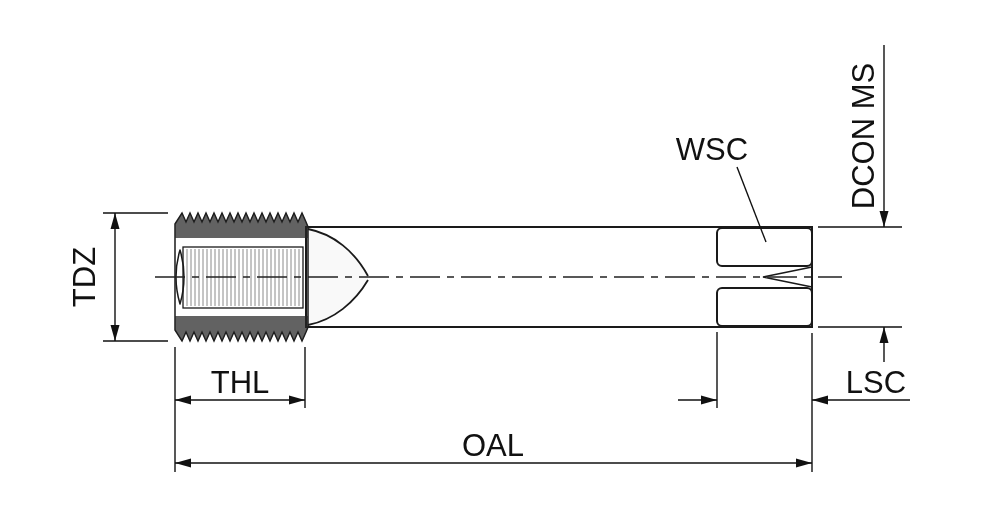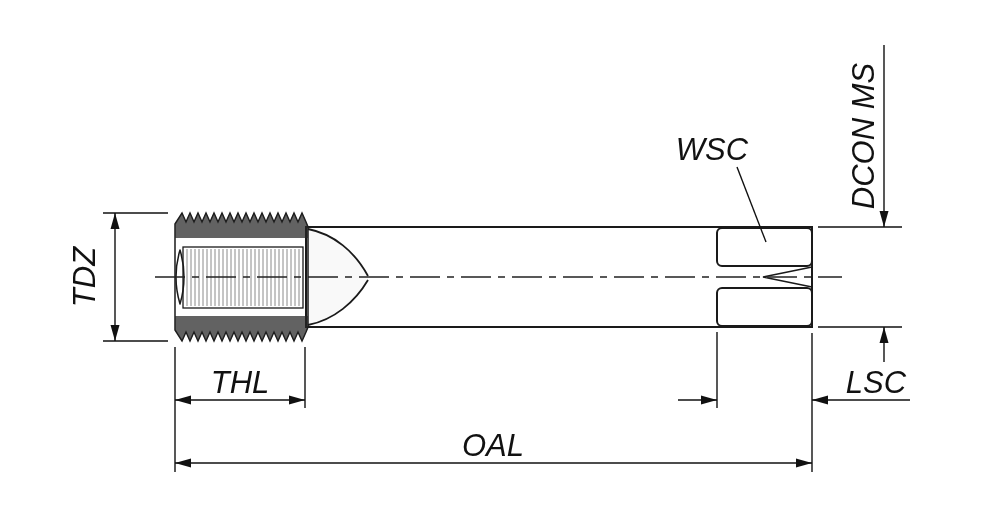--- a/index.html
+++ b/index.html
@@ -2,21 +2,20 @@
 <html><head>
 <meta charset="utf-8">
 <style>
   html,body{margin:0;padding:0;background:#ffffff;}
   .stage{
     position:relative;
     width:1000px;height:515px;
     background:#ffffff;
     font-family:"Liberation Sans", sans-serif;
     overflow:hidden;
-    font-style:italic;
   }
   svg{display:block;}
   .lbl{
     font-family:"Liberation Sans", sans-serif;
     font-size:31px;
     fill:#111111;
   }
   .dim{stroke:#111111;stroke-width:1.4;fill:none;}
   .arrow{fill:#111111;stroke:none;}
   .obj{stroke:#1a1a1a;fill:none;}

